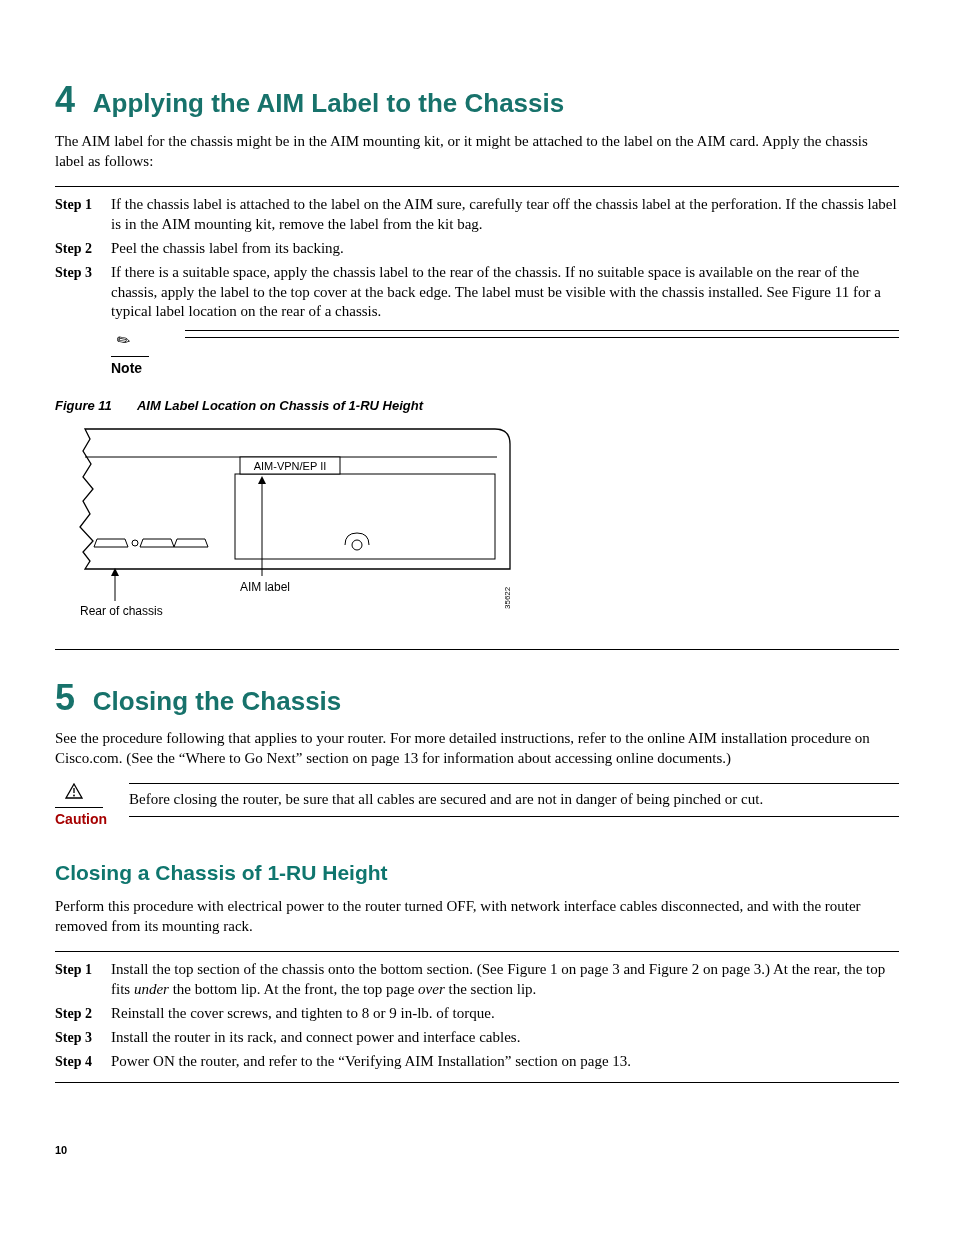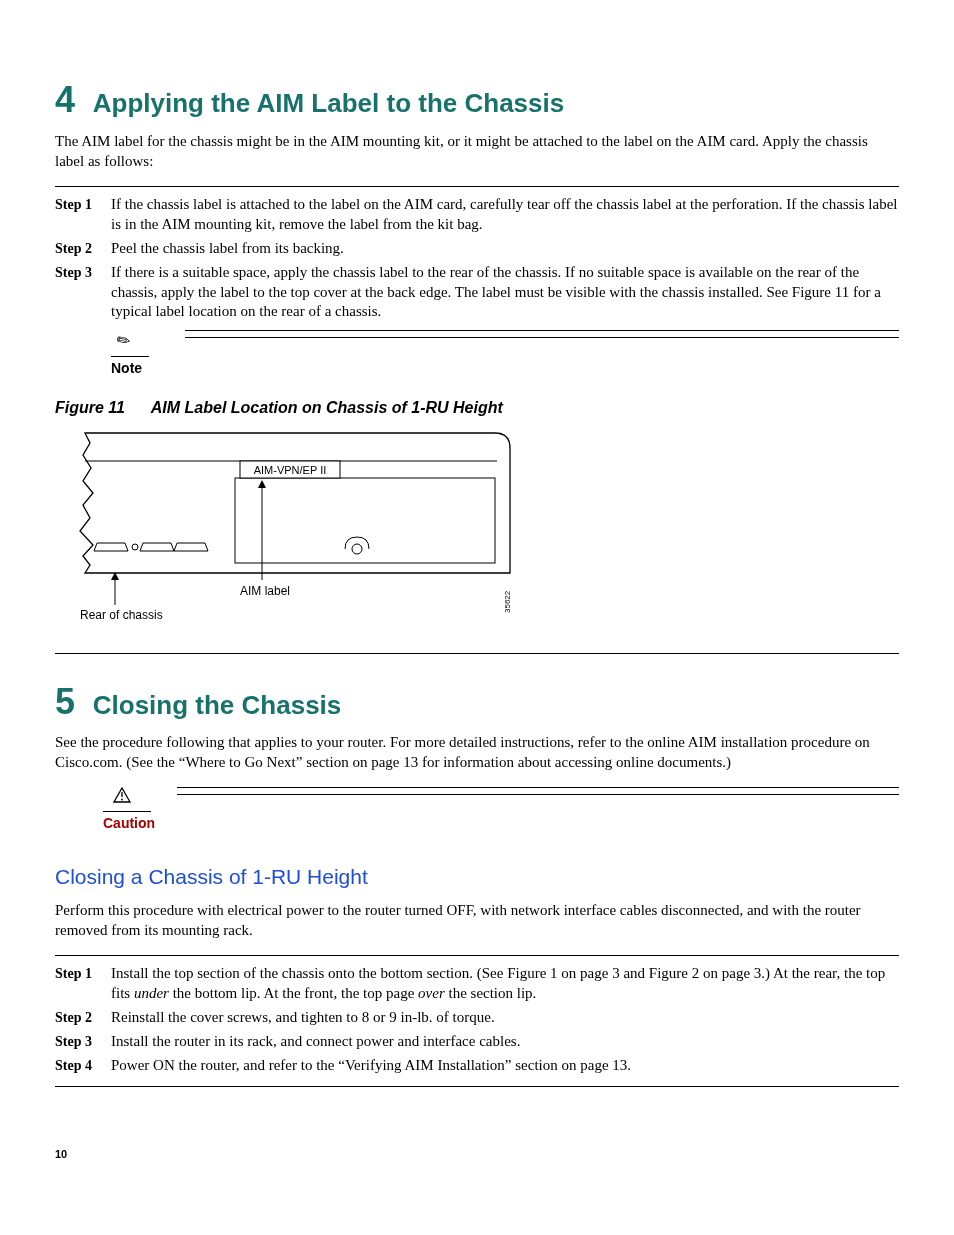--- a/index.html
+++ b/index.html
@@ -25,23 +25,23 @@
   }
   .section-title {
     font-family: Arial, Helvetica, sans-serif;
     font-weight: bold;
     font-size: 26px;
     color: #17726b;
     vertical-align: baseline;
   }
   .subsection-heading {
     font-family: Arial, Helvetica, sans-serif;
-    font-weight: normal;
+    font-weight: bold;
     font-size: 21px;
-    color: #1d4ed8;
+    color: #0f766e;
     margin: 30px 0 10px 0;
   }
   p.body-text { margin: 6px 0 14px 0; }
   .rule-top { border-top: 1.5px solid #000; margin: 14px 0 8px 0; }
   .rule-bottom { border-top: 1.5px solid #000; margin: 10px 0 18px 0; }
   .step-row {
     display: flex;
     align-items: baseline;
     margin: 4px 0;
   }
@@ -82,42 +82,41 @@
     margin-left: 6px;
   }
   .caution-block {
     display: flex;
     align-items: flex-start;
     margin: 14px 0;
   }
   .caution-left {
     width: 74px;
     flex-shrink: 0;
-    margin-left: 48px;
   }
   .caution-label {
     font-family: Arial, Helvetica, sans-serif;
     font-weight: bold;
     font-size: 14px;
     color: #a60000;
   }
   .caution-icon {
     font-size: 16px;
     margin-left: 10px;
     display: block;
   }
   .caution-rule-short { border-top: 1px solid #000; width: 48px; margin: 2px 0 2px 0; }
   .caution-body { flex: 1; }
   .caution-body-rule-top { border-top: 1px solid #000; margin-bottom: 6px; }
   .caution-body-rule-bottom { border-top: 1px solid #000; margin-top: 6px; }
   .figure-caption {
     font-family: Arial, Helvetica, sans-serif;
     font-style: italic;
     font-weight: bold;
-    font-size: 16px;
+    font-size: 13px;
     margin: 18px 0 0 0;
   }
   .figure-caption .fig-num { margin-right: 22px; }
   .figure-container {
     margin: 4px 0 6px 10px;
     position: relative;
     width: 450px;
     height: 220px;
     text-align: right;
   }
@@ -137,21 +136,21 @@
   <span class="section-number">4</span>
   <span class="section-title">Applying the AIM Label to the Chassis</span>
 </div>
 
 <p class="body-text">The AIM label for the chassis might be in the AIM mounting kit, or it might be attached to the label on the AIM card. Apply the chassis label as follows:</p>
 
 <div class="rule-top"></div>
 
 <div class="step-row">
   <div class="step-label">Step 1</div>
-  <div class="step-text">If the chassis label is attached to the label on the AIM card, carefully tear off the chassis label at the perforation. If the chassis label is in the AIM mounting kit, remove the label from the kit bag.</div>
+  <div class="step-text">If the chassis label is attached to the label on the AIM sure, carefully tear off the chassis label at the perforation. If the chassis label is in the AIM mounting kit, remove the label from the kit bag.</div>
 </div>
 <div class="step-row">
   <div class="step-label">Step 2</div>
   <div class="step-text">Peel the chassis label from its backing.</div>
 </div>
 <div class="step-row">
   <div class="step-label">Step 3</div>
   <div class="step-text"><span>If there is a suitable space, apply the chassis label to the rear of the chassis. If no suitable space is available on the rear of the chassis, apply the label to the top cover at the back edge. The label must be visible with the chassis installed. See Figure 11 for a typical label location on the rear of a chassis.</span></div>
 </div>
 
@@ -240,20 +239,21 @@
           <path d="M9 1 L17 15 L1 15 Z" fill="none" stroke="#000" stroke-width="1.3"></path>
           <line x1="9" y1="5" x2="9" y2="10" stroke="#000" stroke-width="1.3"></line>
           <circle cx="9" cy="12.5" r="0.9" fill="#000"></circle>
         </svg>
     </span>
     <div class="caution-rule-short"></div>
     <span class="caution-label">Caution</span>
   </div>
   <div class="caution-body">
     <div class="caution-body-rule-top"></div>
+    <span>Before closing the router, be sure that all cables are secured and are not in danger of being pinched or cut.</span>
     <div class="caution-body-rule-bottom"></div>
   </div>
 </div>
 
 <div class="subsection-heading">Closing a Chassis of 1-RU Height</div>
 
 <p class="body-text">Perform this procedure with electrical power to the router turned OFF, with network interface cables disconnected, and with the router removed from its mounting rack.</p>
 
 <div class="rule-top"></div>
 

